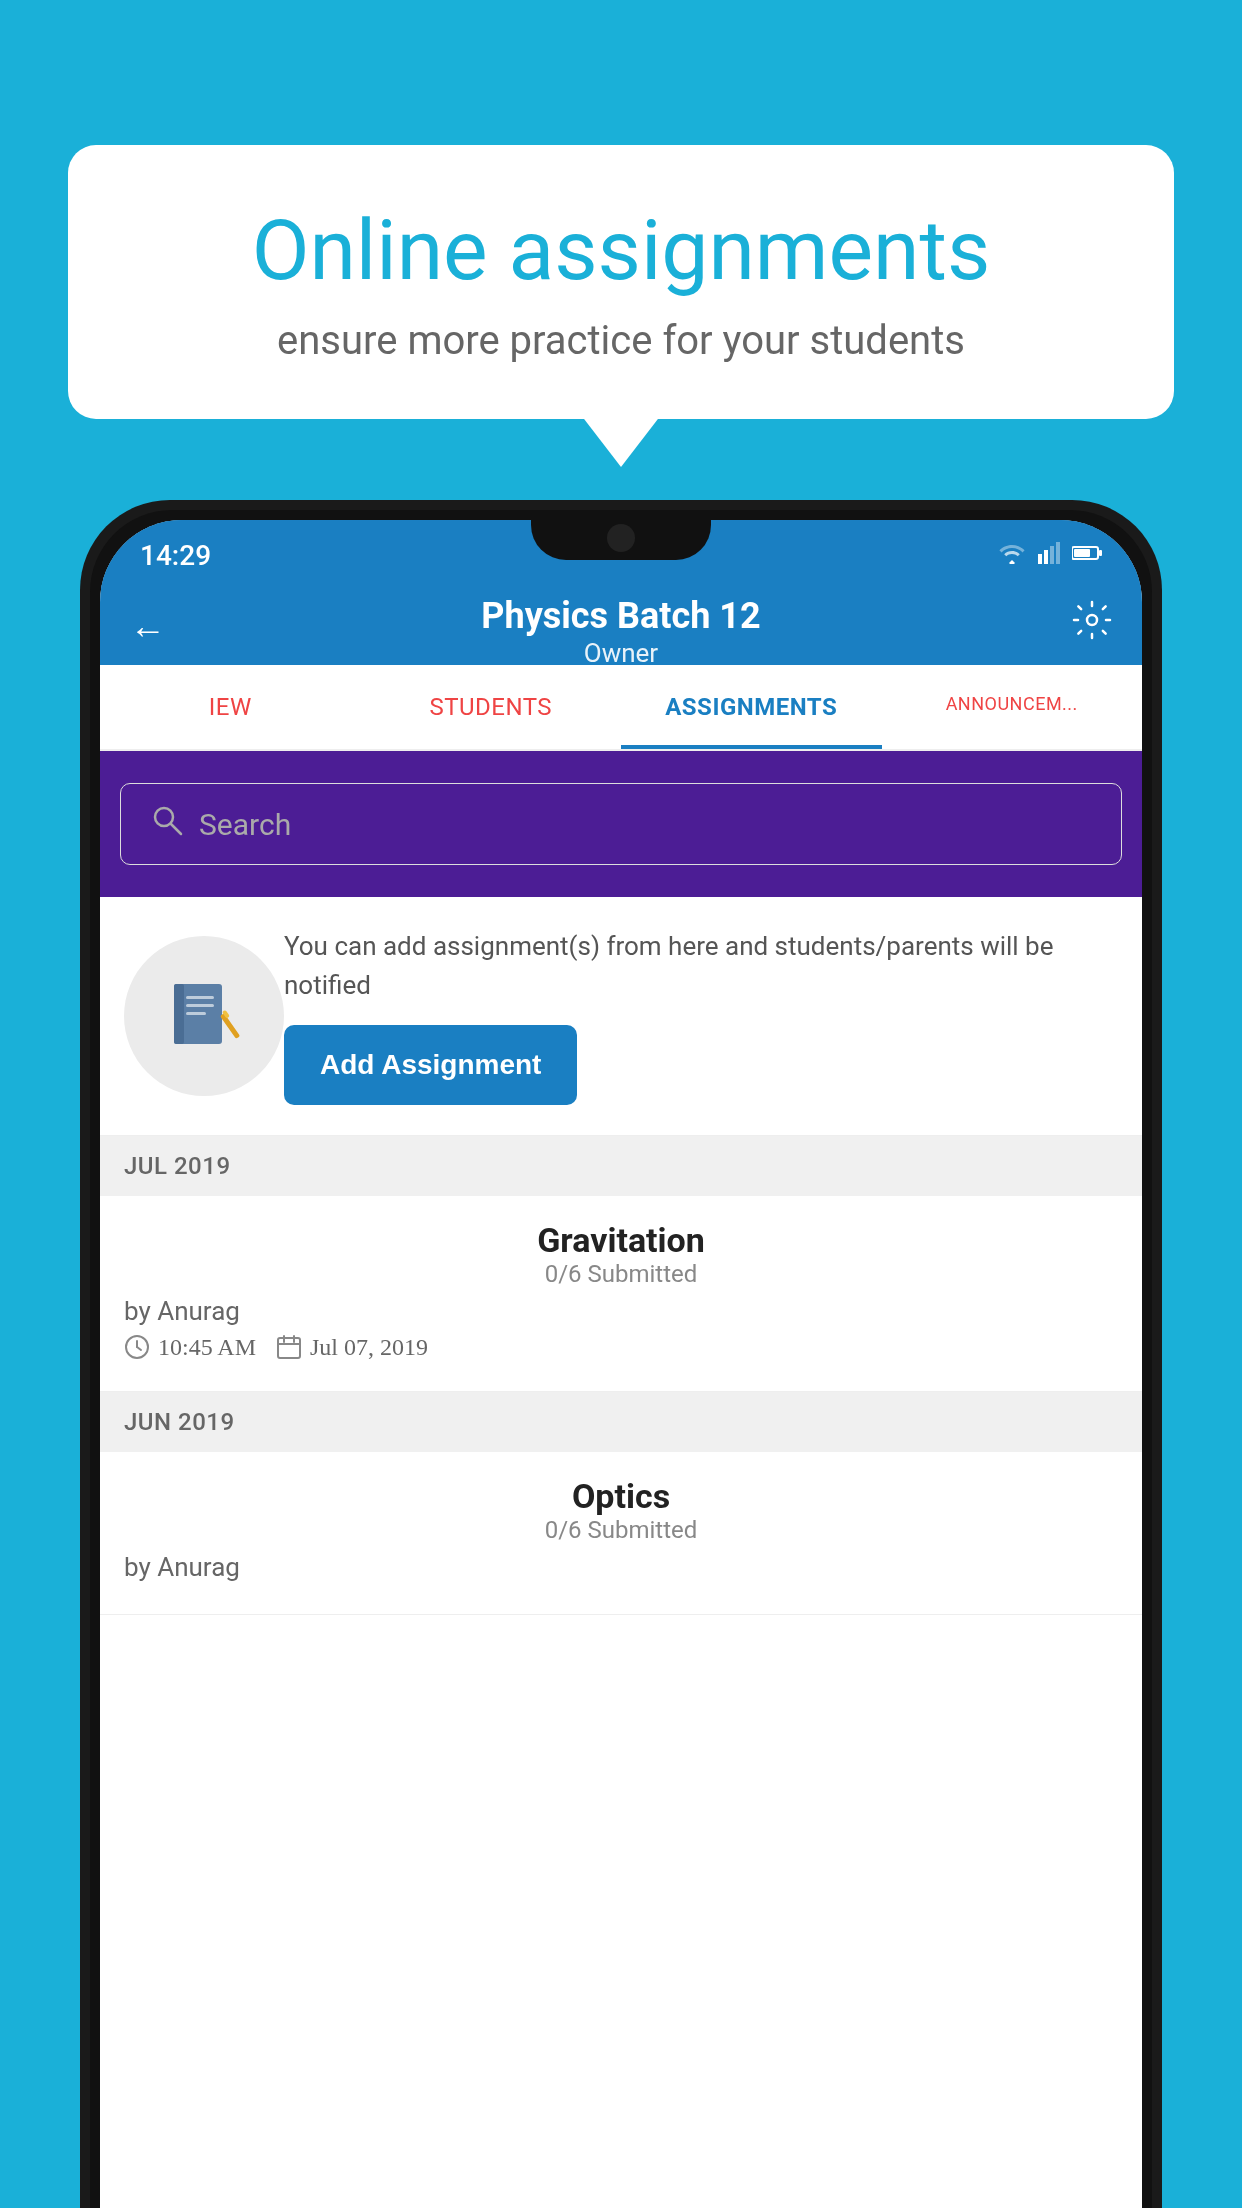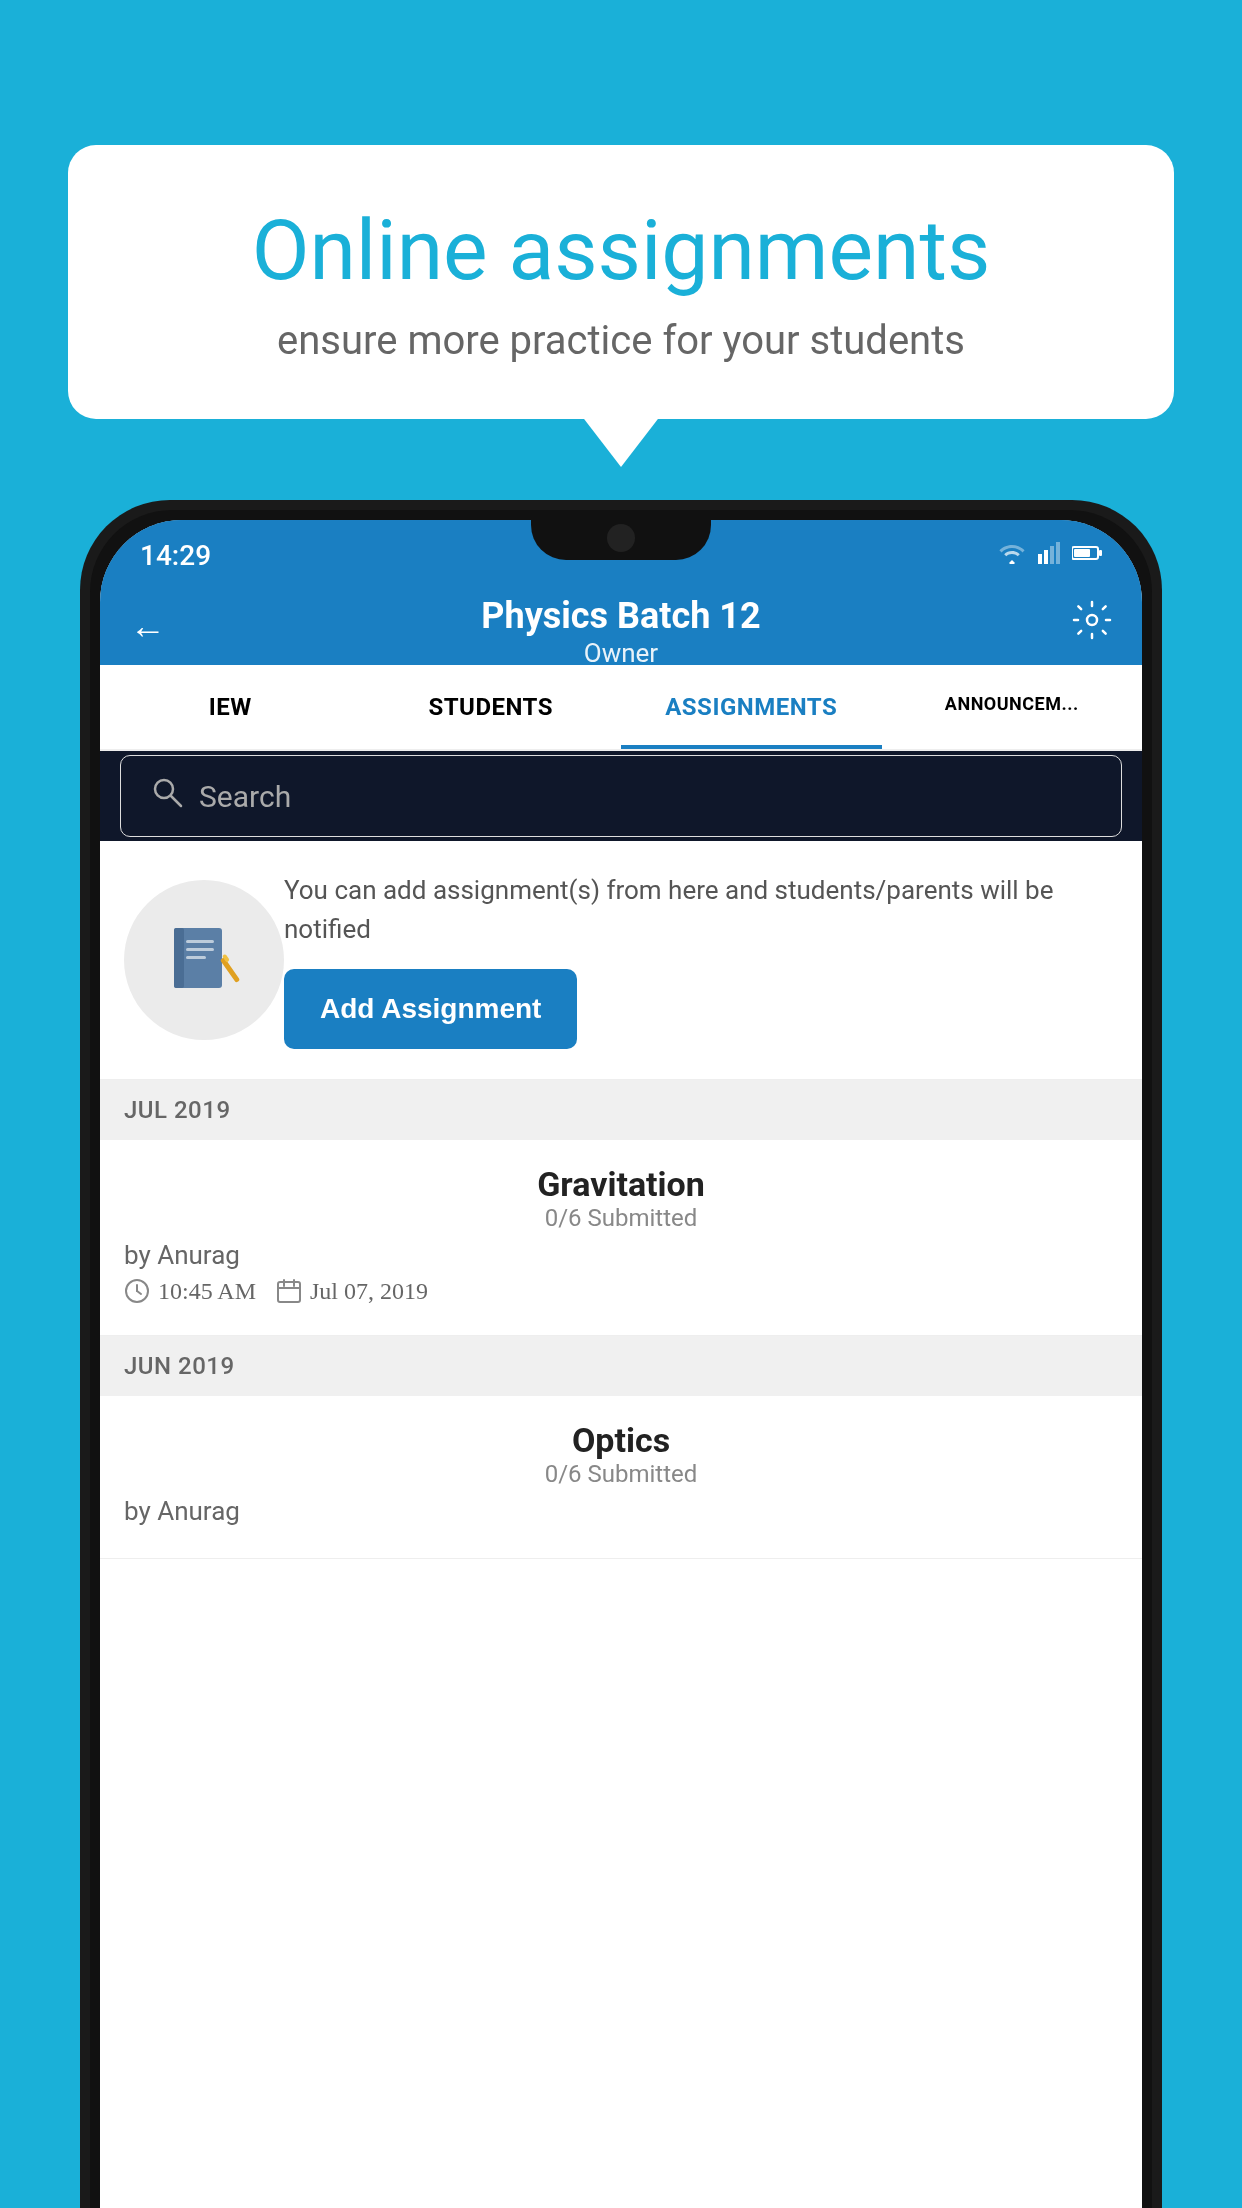--- a/index.html
+++ b/index.html
@@ -191,22 +191,22 @@
       background: white;
       border-bottom: 2px solid #eee;
       overflow: hidden;
     }
 
     .tab-item {
       flex: 1;
       text-align: center;
       padding: 28px 10px;
       font-size: 24px;
-      color: #000000;
-      font-weight: 700;
+      color: #ef4444;
+      font-weight: 400;
       letter-spacing: 0.5px;
       cursor: pointer;
       position: relative;
     }
 
     .tab-item.active {
       color: #1a7fc2;
       font-weight: 700;
     }
 
@@ -215,22 +215,22 @@
       position: absolute;
       bottom: 0;
       left: 0;
       right: 0;
       height: 4px;
       background: #1a7fc2;
     }
 
     
     .search-container {
-      padding: 4px 20px;
-      background: #0f172a;
+      padding: 32px 20px;
+      background: #4c1d95;
     }
 
     .search-bar {
       border: 1.5px solid #ddd;
       border-radius: 10px;
       padding: 20px 30px;
       display: flex;
       align-items: center;
       gap: 16px;
     }

